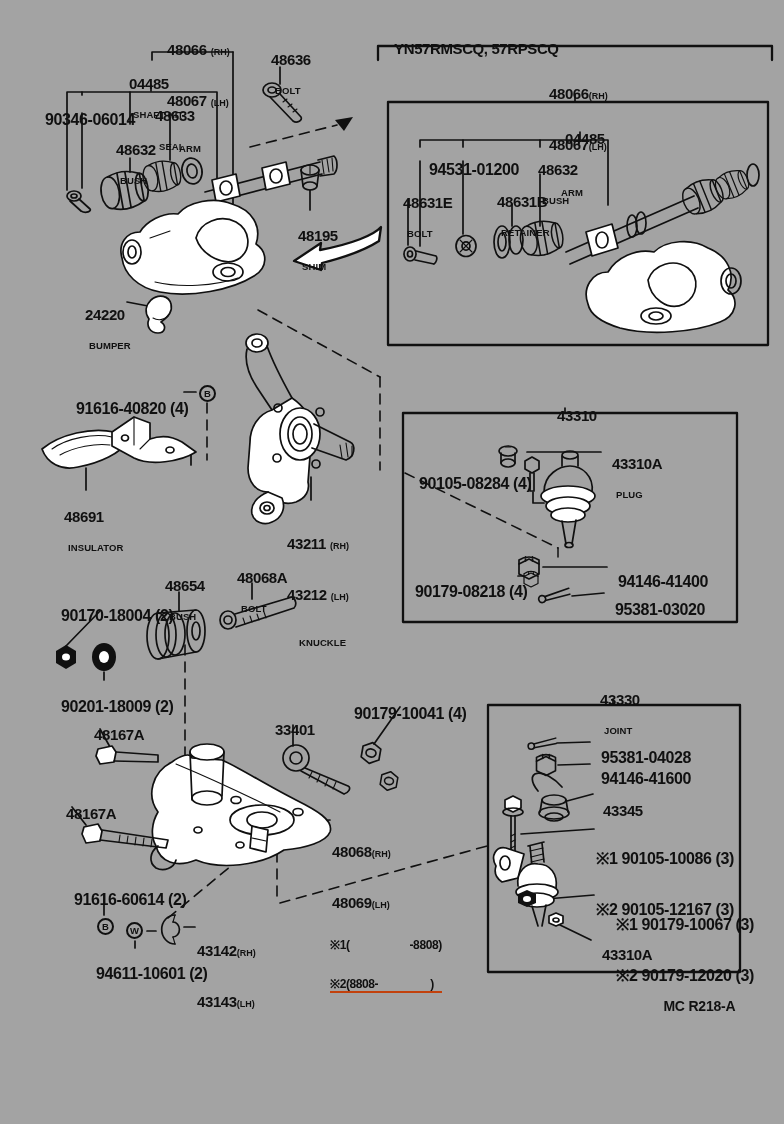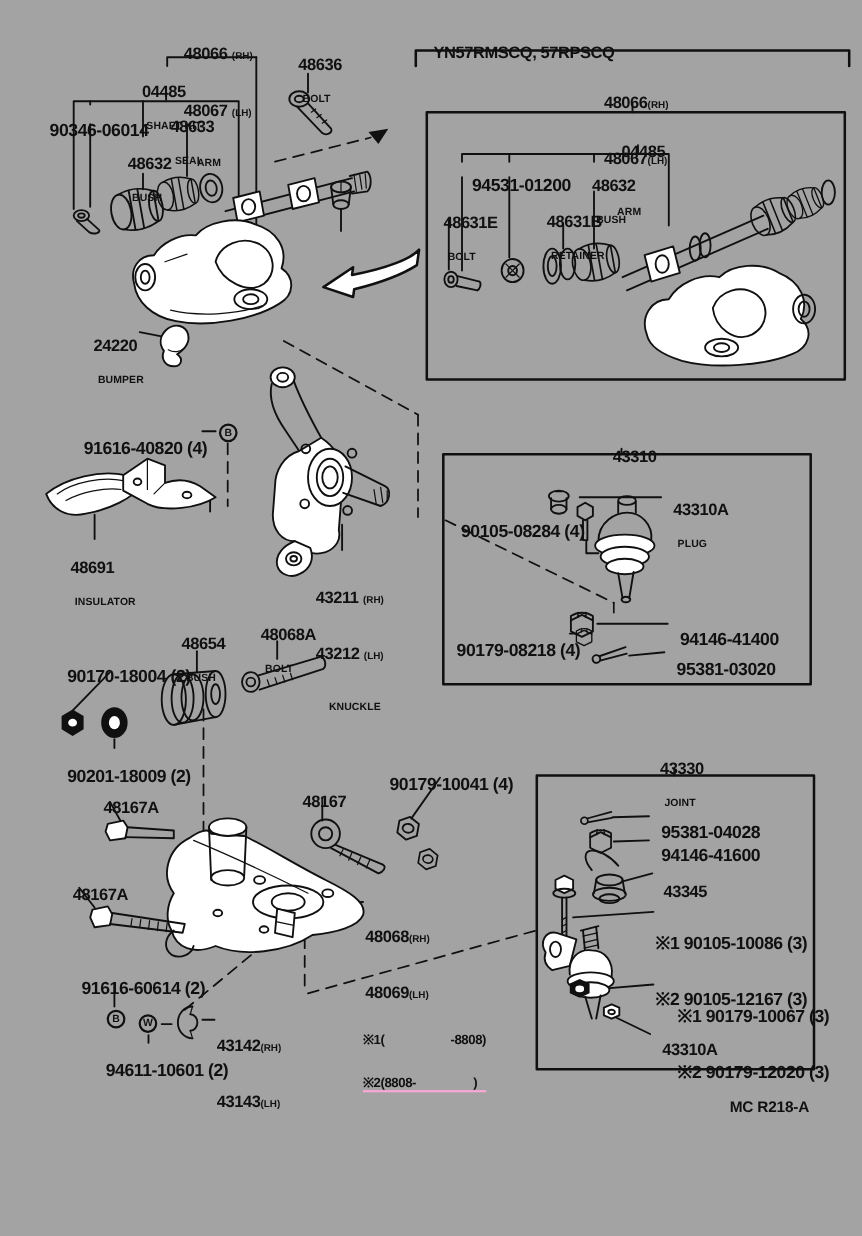--- a/index.html
+++ b/index.html
@@ -15,21 +15,21 @@
   .art .fB{fill:#101010;stroke:none;}
   .lbl{position:absolute;font-weight:bold;line-height:1.06;white-space:pre;letter-spacing:-0.4px;}
   .n{font-size:15px;}
   .pn{font-size:16px;}
   .s{font-size:9px;letter-spacing:0;}
   .nm{font-size:9.5px;letter-spacing:0.1px;display:block;margin-top:0px;padding-left:12px;}
   .row{display:block;}
   .note{font-size:12px;}
   .g1{display:inline-block;width:60px;}
   .g2{display:inline-block;width:52px;}
-  .u2{border-bottom:2px solid #f9a8d4;padding-bottom:1px;}
+  .u2{border-bottom:2px solid #c2410c;padding-bottom:1px;}
   .csym{position:absolute;width:13px;height:13px;border:2px solid #101010;border-radius:50%;
         font-size:9.5px;font-weight:bold;text-align:center;line-height:13px;letter-spacing:0;}
   .code{font-size:14px;letter-spacing:-0.2px;}
 </style>
 </head>
 <body>
 
 <div class="canvas">
 
 <svg class="art" width="784" height="1124" viewBox="0 0 784 1124">
@@ -381,20 +381,24 @@
 <div class="lbl" style="left:108px;top:125px">
   <span class="n">48632</span>
   <span class="nm">BUSH</span>
 </div>
 
 <div class="lbl" style="left:263px;top:35px">
   <span class="n">48636</span>
   <span class="nm">BOLT</span>
 </div>
 
+<div class="lbl" style="left:290px;top:211px">
+  <span class="n">48195</span>
+  <span class="nm">SHIM</span>
+</div>
 
 <div class="lbl" style="left:77px;top:290px">
   <span class="n">24220</span>
   <span class="nm">BUMPER</span>
 </div>
 
 <div class="lbl" style="left:68px;top:384px">
   <span class="pn">91616-40820 (4)</span>
 </div>
 <div class="csym" style="left:199px;top:385px"><span>B</span></div>
@@ -489,21 +493,21 @@
 
 <div class="lbl" style="left:346px;top:689px">
   <span class="pn">90179-10041 (4)</span>
 </div>
 
 <div class="lbl" style="left:86px;top:710px">
   <span class="n">48167A</span>
 </div>
 
 <div class="lbl" style="left:267px;top:705px">
-  <span class="n">48167</span>
+  <span class="n">33401</span>
 </div>
 
 <div class="lbl" style="left:58px;top:789px">
   <span class="n">48167A</span>
 </div>
 
 <div class="lbl" style="left:332px;top:810px">
   <span class="row"><span class="n">48068</span><span class="s">(RH)</span></span>
   <span class="row"><span class="n">48069</span><span class="s">(LH)</span></span>
 </div>

